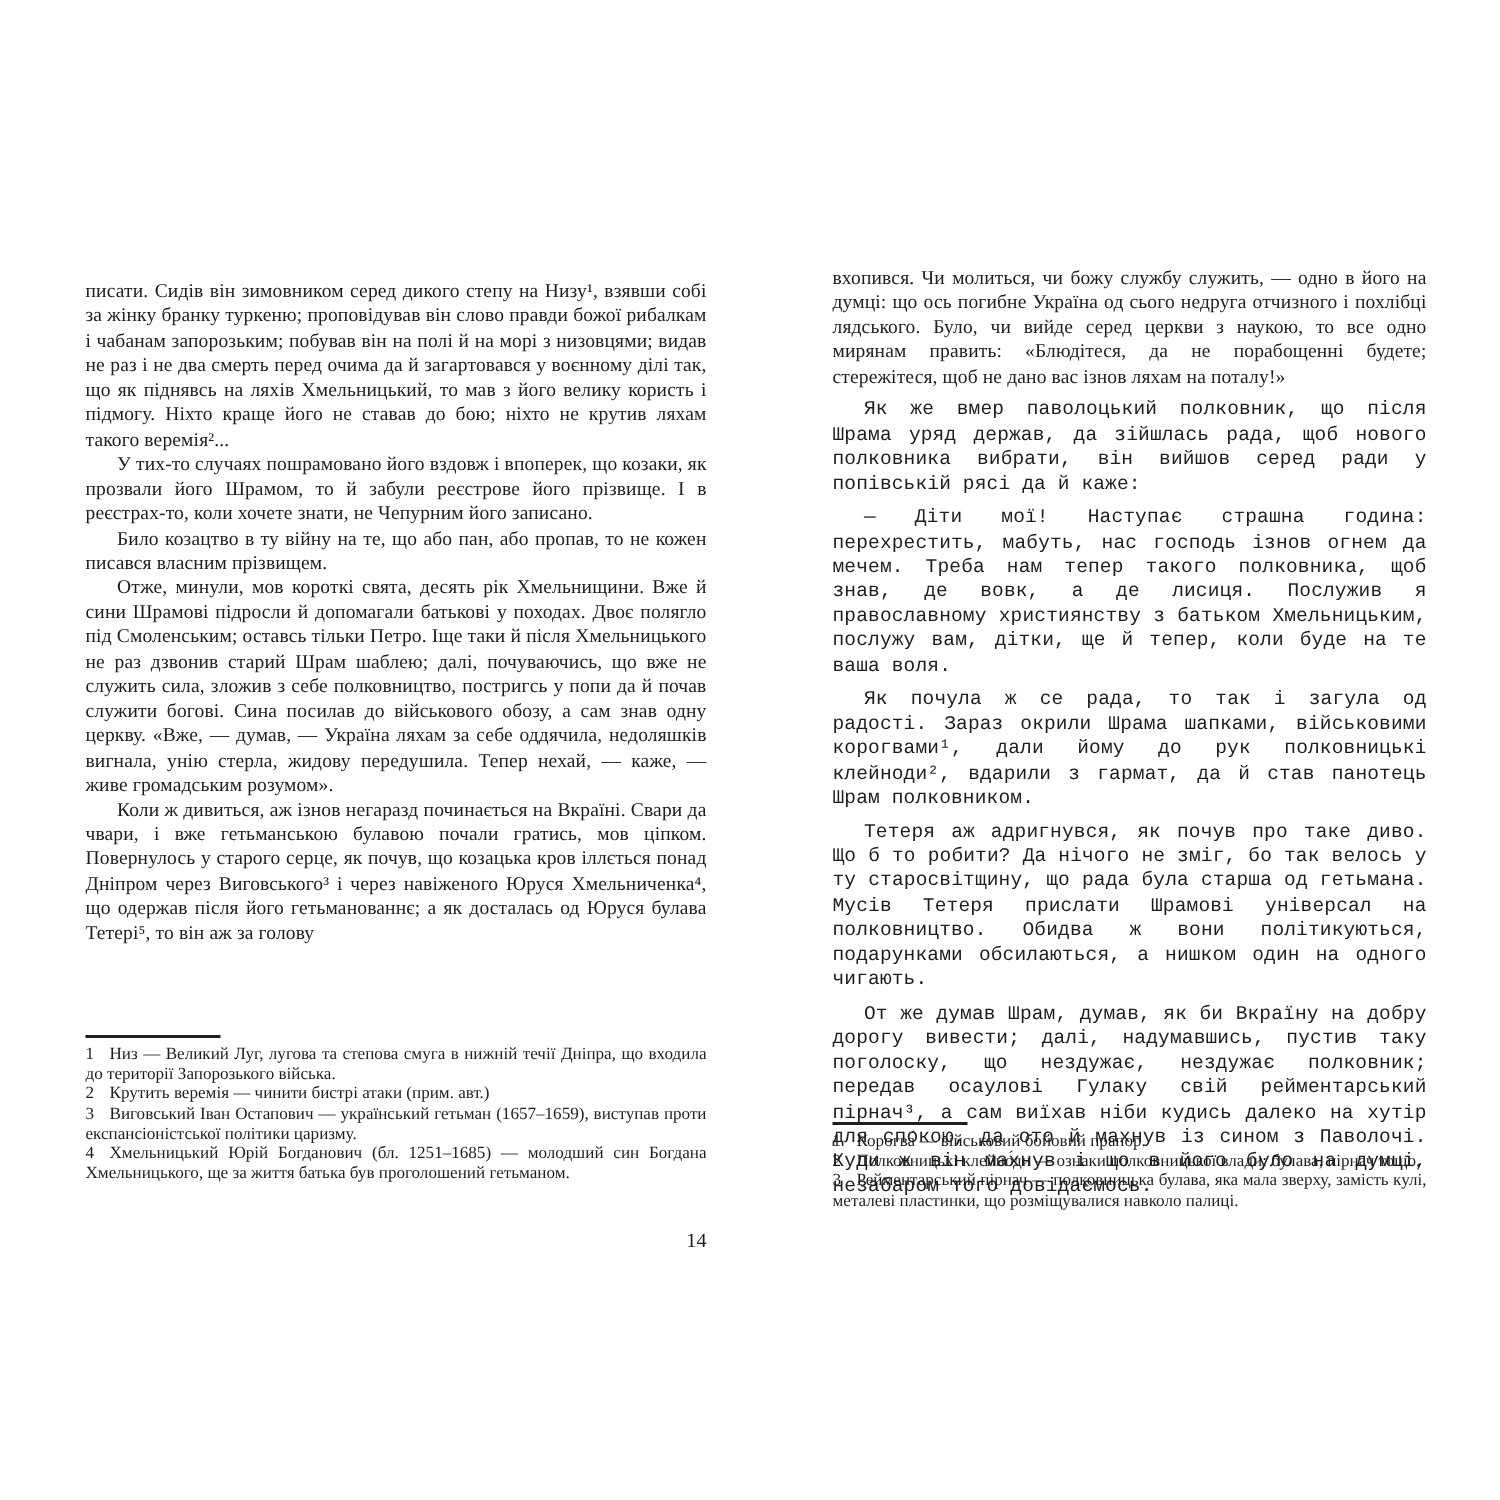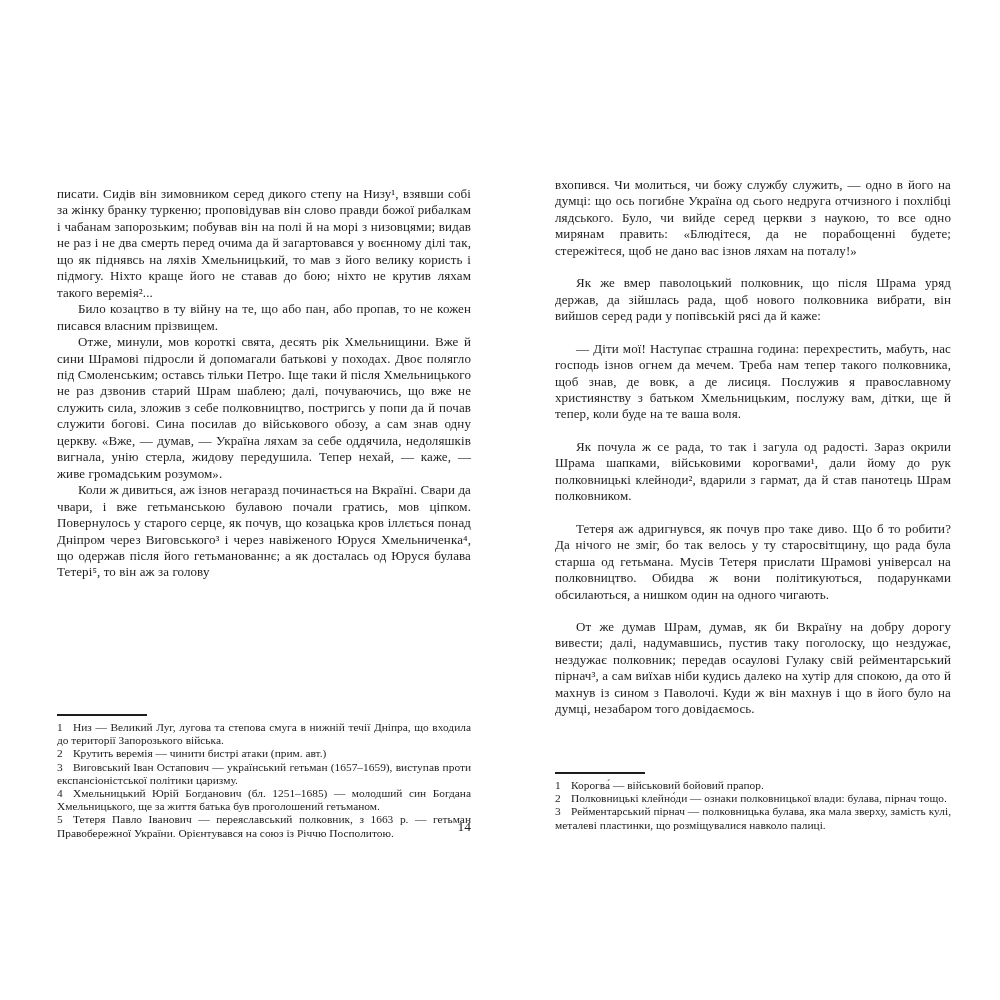--- a/index.html
+++ b/index.html
@@ -15,23 +15,23 @@
   .col-left  { left: 57px;  top: 186px; width: 414px; }
   .col-right { left: 555px; top: 177px; width: 396px; }
   p.body-p {
     margin: 0;
     font-size: 13px;
     line-height: 16.45px;
     text-align: justify;
     letter-spacing: 0.1px;
   }
   .indent { text-indent: 21px; }
-  .col-right p.body-p + p.body-p { margin-top: 16px; }
+  .col-right p.body-p + p.body-p { margin-top: 6px; font-family: Liberation Mono, monospace; }
 
-  .fn-block { position: absolute; margin-top: 24px; }
+  .fn-block { position: absolute; }
   .fn-left  { left: 57px;  top: 690px; width: 414px; }
   .fn-right { left: 555px; top: 748px; width: 396px; }
   .fn-rule {
     width: 90px; height: 0;
     border-top: 2px solid #1d1d1d;
     margin-bottom: 5px;
   }
   .fn {
     margin: 0;
     font-size: 11.4px;
@@ -45,41 +45,39 @@
     left: 57px; top: 819px; width: 414px;
     text-align: right;
     font-size: 13.5px;
   }
 </style>
 </head>
 <body>
 
 <div class="col col-left">
   <p class="body-p">писати. Сидів він зимовником серед дикого степу на Низу¹, взявши собі за жінку бранку туркеню; проповідував він слово правди божої рибалкам і чабанам запорозьким; побував він на полі й на морі з низовцями; видав не раз і не два смерть перед очима да й загартовався у воєнному ділі так, що як піднявсь на ляхів Хмельницький, то мав з його велику користь і підмогу. Ніхто краще його не ставав до бою; ніхто не крутив ляхам такого веремія²...</p>
+  <p class="body-p indent">У тих-то случаях пошрамовано його вздовж і впоперек, що козаки, як прозвали його Шрамом, то й забули реєстрове його прізвище. І в реєстрах-то, коли хочете знати, не Чепурним його записано.</p>
   <p class="body-p indent">Било козацтво в ту війну на те, що або пан, або пропав, то не кожен писався власним прізвищем.</p>
   <p class="body-p indent">Отже, минули, мов короткі свята, десять рік Хмельнищини. Вже й сини Шрамові підросли й допомагали батькові у походах. Двоє полягло під Смоленським; оставсь тільки Петро. Іще таки й після Хмельницького не раз дзвонив старий Шрам шаблею; далі, почуваючись, що вже не служить сила, зложив з себе полковництво, постригсь у попи да й почав служити богові. Сина посилав до військового обозу, а сам знав одну церкву. «Вже, — думав, — Україна ляхам за себе оддячила, недоляшків вигнала, унію стерла, жидову передушила. Тепер нехай, — каже, — живе громадським розумом».</p>
   <p class="body-p indent">Коли ж дивиться, аж ізнов негаразд починається на Вкраїні. Свари да чвари, і вже гетьманською булавою почали гратись, мов ціпком. Повернулось у старого серце, як почув, що козацька кров іллється понад Дніпром через Виговського³ і через навіженого Юруся Хмельниченка⁴, що одержав після його гетьманованнє; а як досталась од Юруся булава Тетері⁵, то він аж за голову</p>
 </div>
 
 <div class="fn-block fn-left">
   <div class="fn-rule"></div>
   <p class="fn">
     <span class="num">1</span><span>Низ — Великий Луг, лугова та степова смуга в нижній течії Дніпра, що входила до території Запорозького війська.</span>
   </p>
   <p class="fn">
     <span class="num">2</span><span>Крутить веремія — чинити бистрі атаки (прим. авт.)</span>
   </p>
   <p class="fn">
     <span class="num">3</span><span>Виговський Іван Остапович — український гетьман (1657–1659), виступав проти експансіоністської політики царизму.</span>
   </p>
   <p class="fn">
     <span class="num">4</span><span>Хмельницький Юрій Богданович (бл. 1251–1685) — молодший син Богдана Хмельницького, ще за життя батька був проголошений гетьманом.</span>
-  </p>
-  <p class="fn">
-    <span class="num">5</span><span>Тетеря Павло Іванович — переяславський полковник, з 1663 р. — гетьман Правобережної України. Орієнтувався на союз із Річчю Посполитою.</span>
   </p>
 </div>
 
 <div class="page-num">14</div>
 
 <div class="col col-right">
   <p class="body-p">вхопився. Чи молиться, чи божу службу служить, — одно в його на думці: що ось погибне Україна од сього недруга отчизного і похлібці лядського. Було, чи вийде серед церкви з наукою, то все одно мирянам править: «Блюдітеся, да не порабощенні будете; стережітеся, щоб не дано вас ізнов ляхам на поталу!»</p>
   <p class="body-p indent">Як же вмер паволоцький полковник, що після Шрама уряд держав, да зійшлась рада, щоб нового полковника вибрати, він вийшов серед ради у попівській рясі да й каже:</p>
   <p class="body-p indent">— Діти мої! Наступає страшна година: перехрестить, мабуть, нас господь ізнов огнем да мечем. Треба нам тепер такого полковника, щоб знав, де вовк, а де лисиця. Послужив я православному християнству з батьком Хмельницьким, послужу вам, дітки, ще й тепер, коли буде на те ваша воля.</p>
   <p class="body-p indent">Як почула ж се рада, то так і загула од радості. Зараз окрили Шрама шапками, військовими корогвами¹, дали йому до рук полковницькі клейноди², вдарили з гармат, да й став панотець Шрам полковником.</p>

